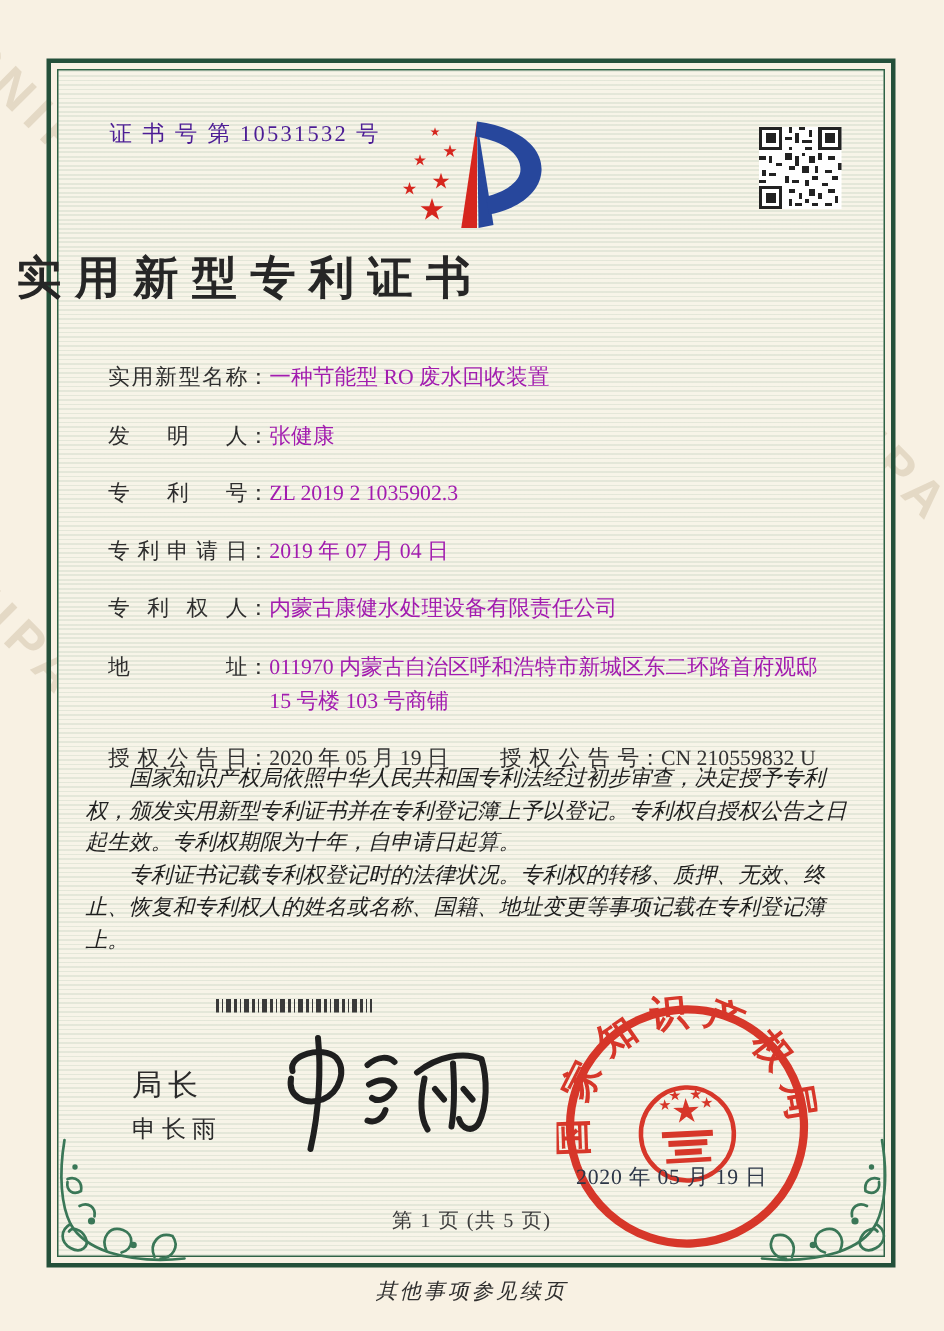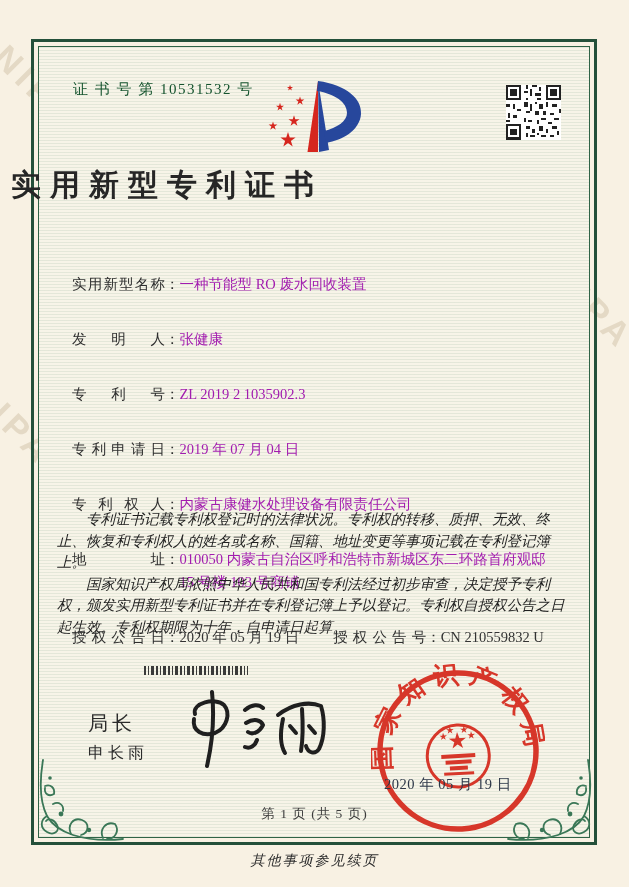--- a/index.html
+++ b/index.html
@@ -27,30 +27,30 @@
     width:100%;height:100%;box-sizing:border-box;
     border:1px solid #2f6346;
     background:
       repeating-linear-gradient(0deg,
         rgba(128,163,138,0.16) 0px, rgba(128,163,138,0.16) 1px,
         transparent 1px, transparent 3px),
       #f7f4e8;
   }
   .cert-no{
     position:absolute;left:73px;top:80px;
-    font-size:15px;letter-spacing:1.5px;color:#14532d;
+    font-size:15px;letter-spacing:1.5px;color:#4c1d95;
   }
   .logo{position:absolute;left:252px;top:76px;}
   .qr{position:absolute;left:506px;top:84px;}
   .title{
     position:absolute;left:0;top:165px;width:629px;text-align:left;
     font-size:30px;font-weight:bold;letter-spacing:9px;color:#262626;padding-left:11px;
   }
   .fields{position:absolute;left:72px;top:241px;width:488px;font-size:14.5px;}
-  .field-row{display:flex;line-height:23px;margin-bottom:15.5px;margin-top:32px;}
+  .field-row{display:flex;line-height:23px;margin-bottom:15.5px;}
   .flabel{
     flex:0 0 93px;text-align:justify;text-align-last:justify;
     color:#2e2e2e;
   }
   .fcolon{flex:0 0 auto;color:#2e2e2e;}
   .fvalue{flex:1;color:#a21caf;}
   .fvalue-fixed{flex:0 0 auto;color:#333;}
   .grant-gap{flex:0 0 34px;}
   .paras{
     position:absolute;left:57px;top:509px;width:514px;
@@ -202,36 +202,36 @@
     <span class="fvalue">2019 年 07 月 04 日</span>
   </div>
   <div class="field-row">
     <span class="flabel">专利权人</span>
       <span class="fcolon">：</span>
     <span class="fvalue">内蒙古康健水处理设备有限责任公司</span>
   </div>
   <div class="field-row">
     <span class="flabel">地址</span>
       <span class="fcolon">：</span>
-    <span class="fvalue">010050  内蒙古自治区呼和浩特市新城区东二环路首府观邸 15 号楼 103 号商铺</span>
+    <span class="fvalue">011970  内蒙古自治区呼和浩特市新城区东二环路首府观邸 15 号楼 103 号商铺</span>
   </div>
   <div class="field-row">
     <span class="flabel">授权公告日</span>
       <span class="fcolon">：</span>
     <span class="fvalue-fixed">2020 年 05 月 19 日</span>
     <span class="grant-gap"></span>
     <span class="flabel">授权公告号</span>
       <span class="fcolon">：</span>
     <span class="fvalue-fixed">CN 210559832 U</span>
   </div>
 </div>
 
 <div class="paras">
+  <p>国家知识产权局依照中华人民共和国专利法经过初步审查，决定授予专利权，颁发实用新型专利证书并在专利登记簿上予以登记。专利权自授权公告之日起生效。专利权期限为十年，自申请日起算。</p>
   <p>专利证书记载专利权登记时的法律状况。专利权的转移、质押、无效、终止、恢复和专利权人的姓名或名称、国籍、地址变更等事项记载在专利登记簿上。</p>
-  <p>国家知识产权局依照中华人民共和国专利法经过初步审查，决定授予专利权，颁发实用新型专利证书并在专利登记簿上予以登记。专利权自授权公告之日起生效。专利权期限为十年，自申请日起算。</p>
 </div>
 
 <div class="barcode"></div>
 
 <div class="signer-title">局长</div>
 <div class="signer-name">申长雨</div>
 
 <svg class="signature" width="160" height="85" viewBox="0 0 160 85">
   <g fill="none" stroke="#1f1f1f" stroke-width="4" stroke-linecap="round" stroke-linejoin="round">
     <path d="M13 26 C 10 15 33 9 42 17 C 49 25 45 40 33 45 C 21 49 10 43 12 31"></path>

